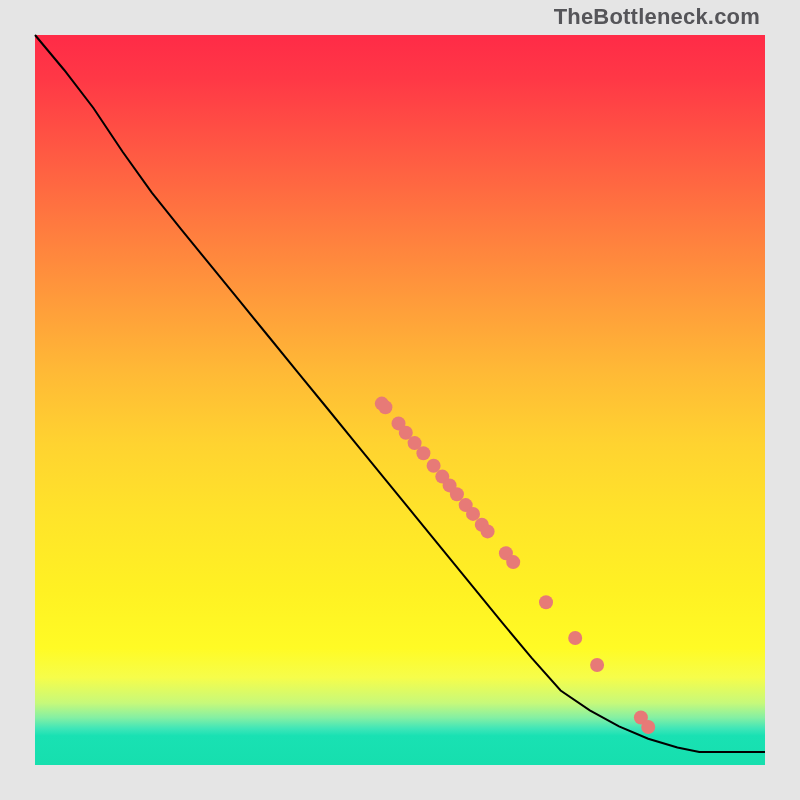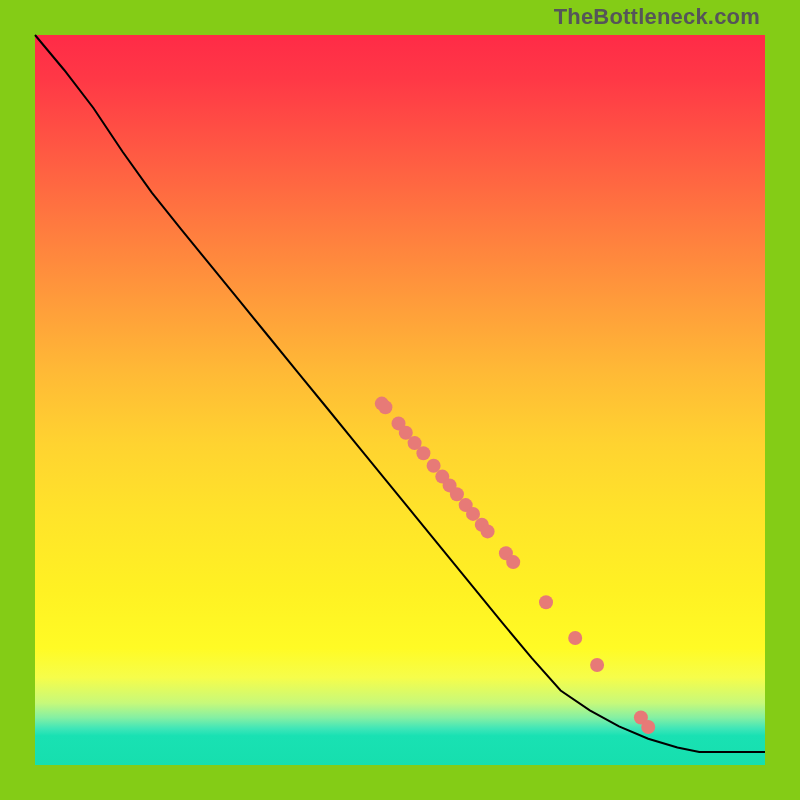--- a/index.html
+++ b/index.html
@@ -1,21 +1,21 @@
 <!DOCTYPE html>
 <html><head>
 <meta charset="utf-8">
 <style>
   * { margin: 0; padding: 0; box-sizing: border-box; }
   html, body { width: 800px; height: 800px; background: #000; overflow: hidden; }
   .stage {
     position: relative;
     width: 800px;
     height: 800px;
-    background: #84cc16;
+    background: #e5e5e5;
   }
   .plot {
     position: absolute;
     left: 35px;
     top: 35px;
     width: 730px;
     height: 730px;
     background: linear-gradient(to bottom,
       #ff2b47 0%,
       #ff3846 6%,

